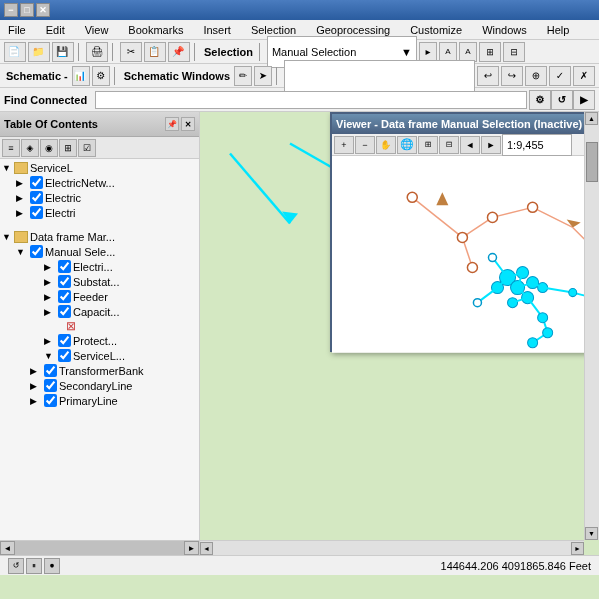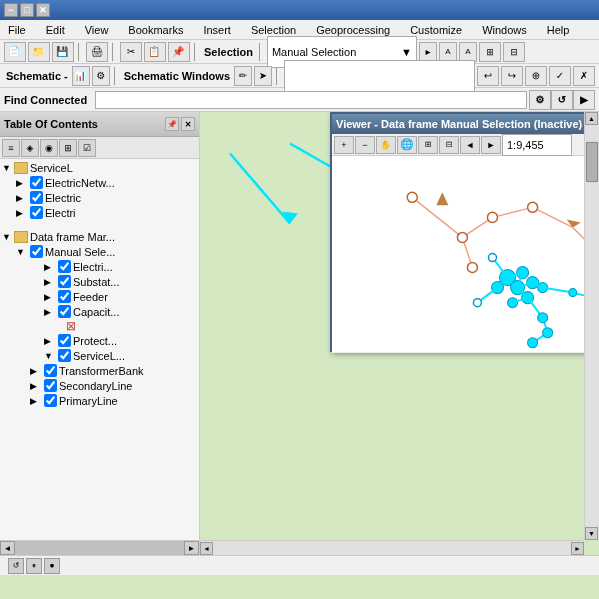--- a/index.html
+++ b/index.html
@@ -607,13 +607,14 @@
 </div>
 
 <div class="status-bar">
   <div class="status-progress">
     <div class="progress-btns">
       <div class="progress-btn">↺</div>
       <div class="progress-btn">⏸</div>
       <div class="progress-btn">⏺</div>
     </div>
   </div>
+  <span>144644.206  4091865.846 Feet</span>
 </div>
 
 </body></html>

